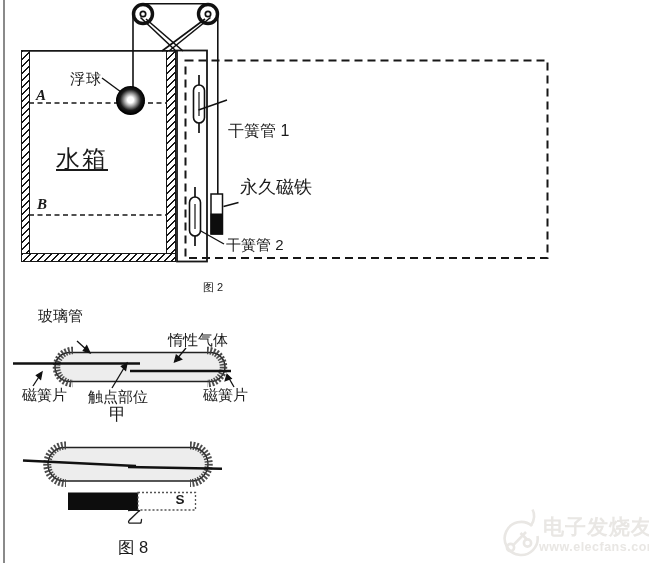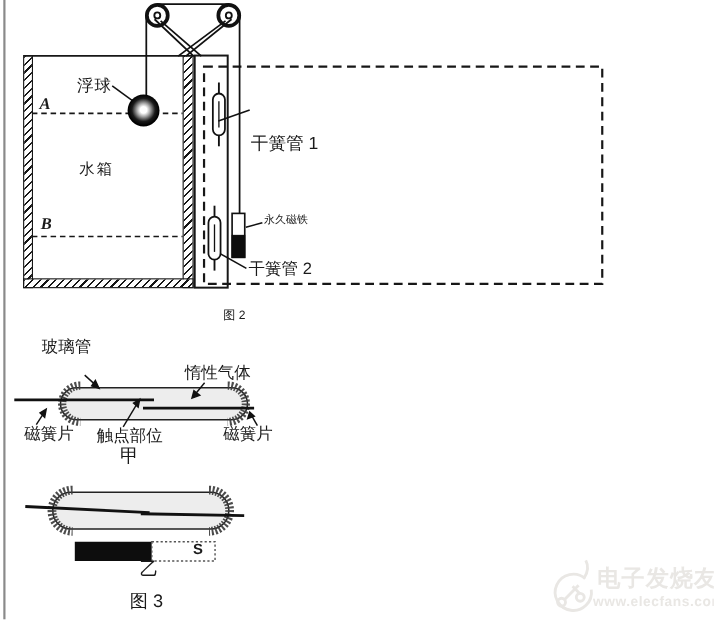--- a/index.html
+++ b/index.html
@@ -138,33 +138,33 @@
       <circle cx="527.5" cy="543" r="3.6"></circle>
       <line x1="513.5" y1="544.8" x2="526" y2="532"></line>
       <line x1="527" y1="539.5" x2="520.5" y2="533"></line>
     </g>
   </svg>
 
   <div class="ball"></div>
 
   <div class="lbl" style="left:70px;top:71px;font-size:15px;letter-spacing:1px;">浮球</div>
   <div class="lbl serif-ital" style="left:36px;top:87px;font-size:15px;">A</div>
-  <div class="lbl" style="left:72px;top:146px;font-size:14px;letter-spacing:2px;">水箱</div>
+  <div class="lbl" style="left:56px;top:146px;font-size:24px;letter-spacing:2px;text-decoration:underline;">水箱</div>
   <div class="lbl serif-ital" style="left:37px;top:196px;font-size:15px;">B</div>
   <div class="lbl" style="left:228px;top:92px;font-size:16px;margin-top:30px;">干簧管 1</div>
-  <div class="lbl" style="left:240px;top:195px;font-size:10px;">永久磁铁</div>
+  <div class="lbl" style="left:240px;top:178px;font-size:18px;">永久磁铁</div>
   <div class="lbl" style="left:226px;top:237px;font-size:15px;">干簧管 2</div>
   <div class="lbl" style="left:203px;top:281px;font-size:11px;">图 2</div>
 
   <div class="lbl" style="left:38px;top:308px;font-size:15px;">玻璃管</div>
   <div class="lbl" style="left:168px;top:332px;font-size:15px;">惰性气体</div>
   <div class="lbl" style="left:22px;top:387px;font-size:15px;">磁簧片</div>
   <div class="lbl" style="left:88px;top:389px;font-size:15px;text-align:center;">触点部位</div>
   <div class="lbl" style="left:203px;top:387px;font-size:15px;">磁簧片</div>
   <div class="lbl" style="left:109px;top:406px;font-size:17px;">甲</div>
   <div class="lbl" style="left:166px;top:493px;width:28px;text-align:center;font-size:13.5px;font-weight:bold;">S</div>
   <div class="lbl" style="left:127px;top:509px;font-size:17px;">乙</div>
-  <div class="lbl" style="left:118px;top:538px;font-size:16.5px;">图 3</div>
+  <div class="lbl" style="left:118px;top:538px;font-size:16.5px;">图 8</div>
 
   <div class="lbl wm" style="left:543px;top:515px;font-size:21px;">电子发烧友</div>
   <div class="lbl wm" style="left:539px;top:541px;font-size:12.5px;letter-spacing:0.5px;">www.elecfans.com</div>
 
 </div>
 
 </body></html>

